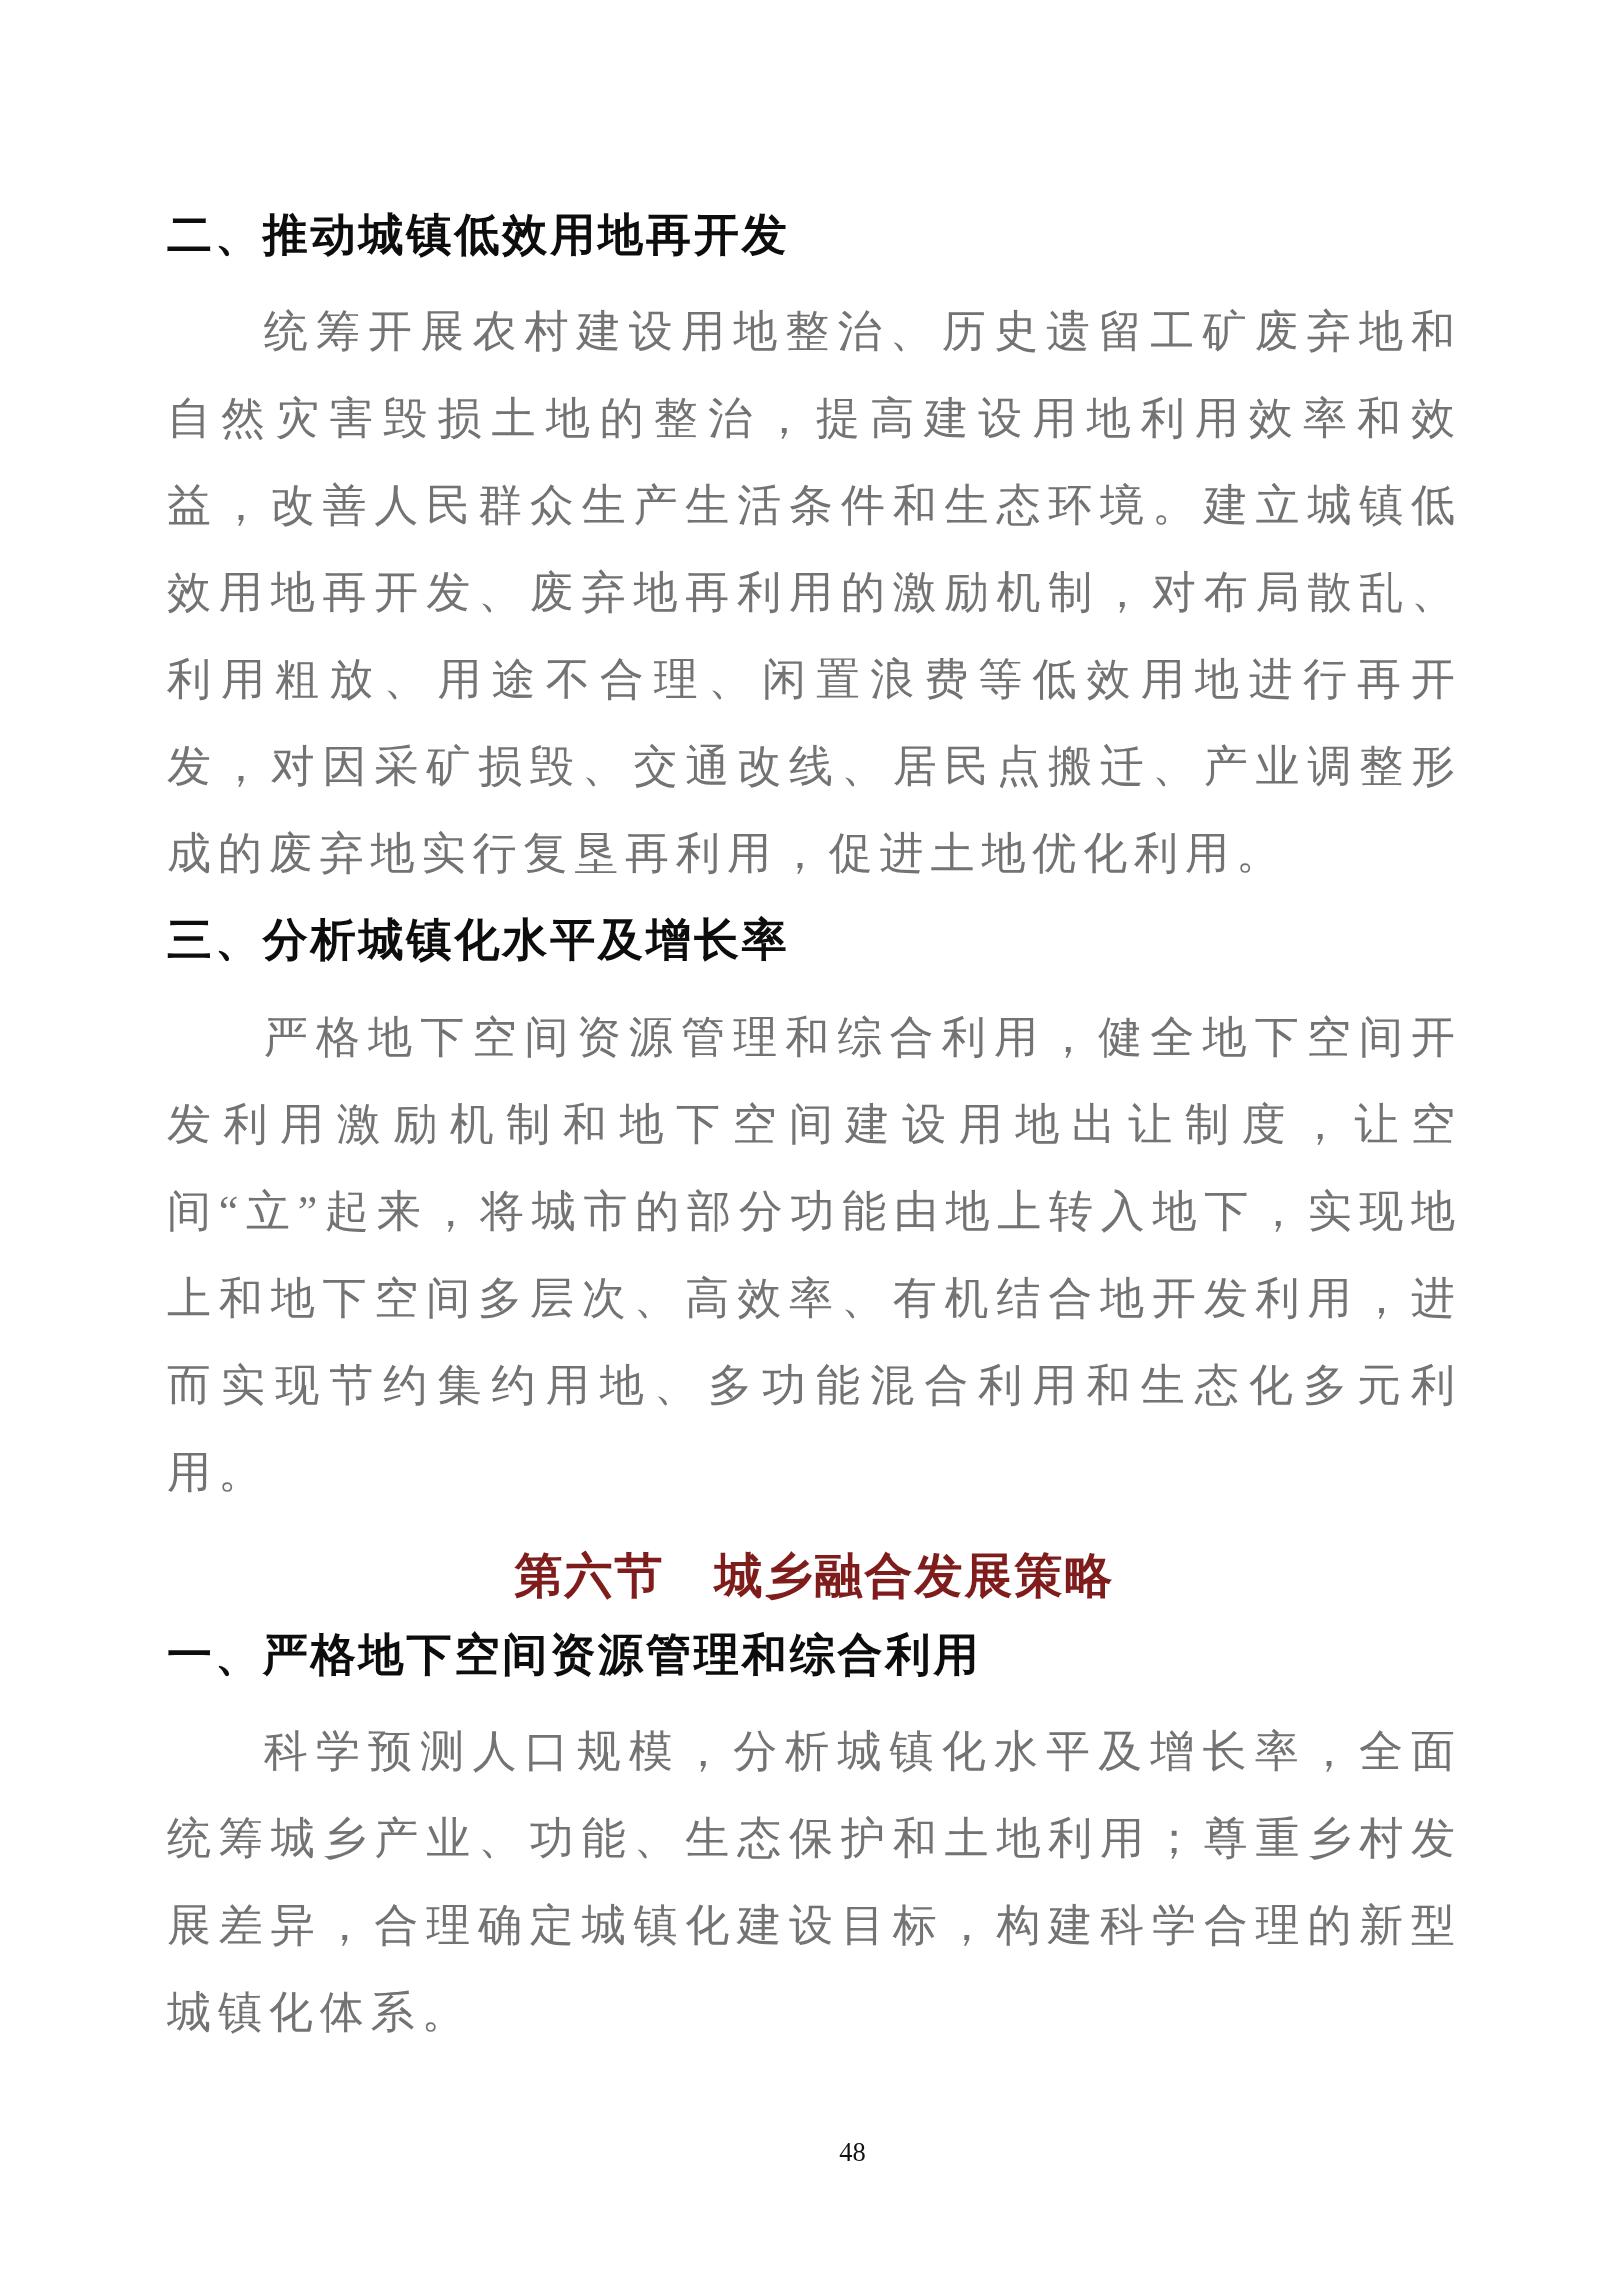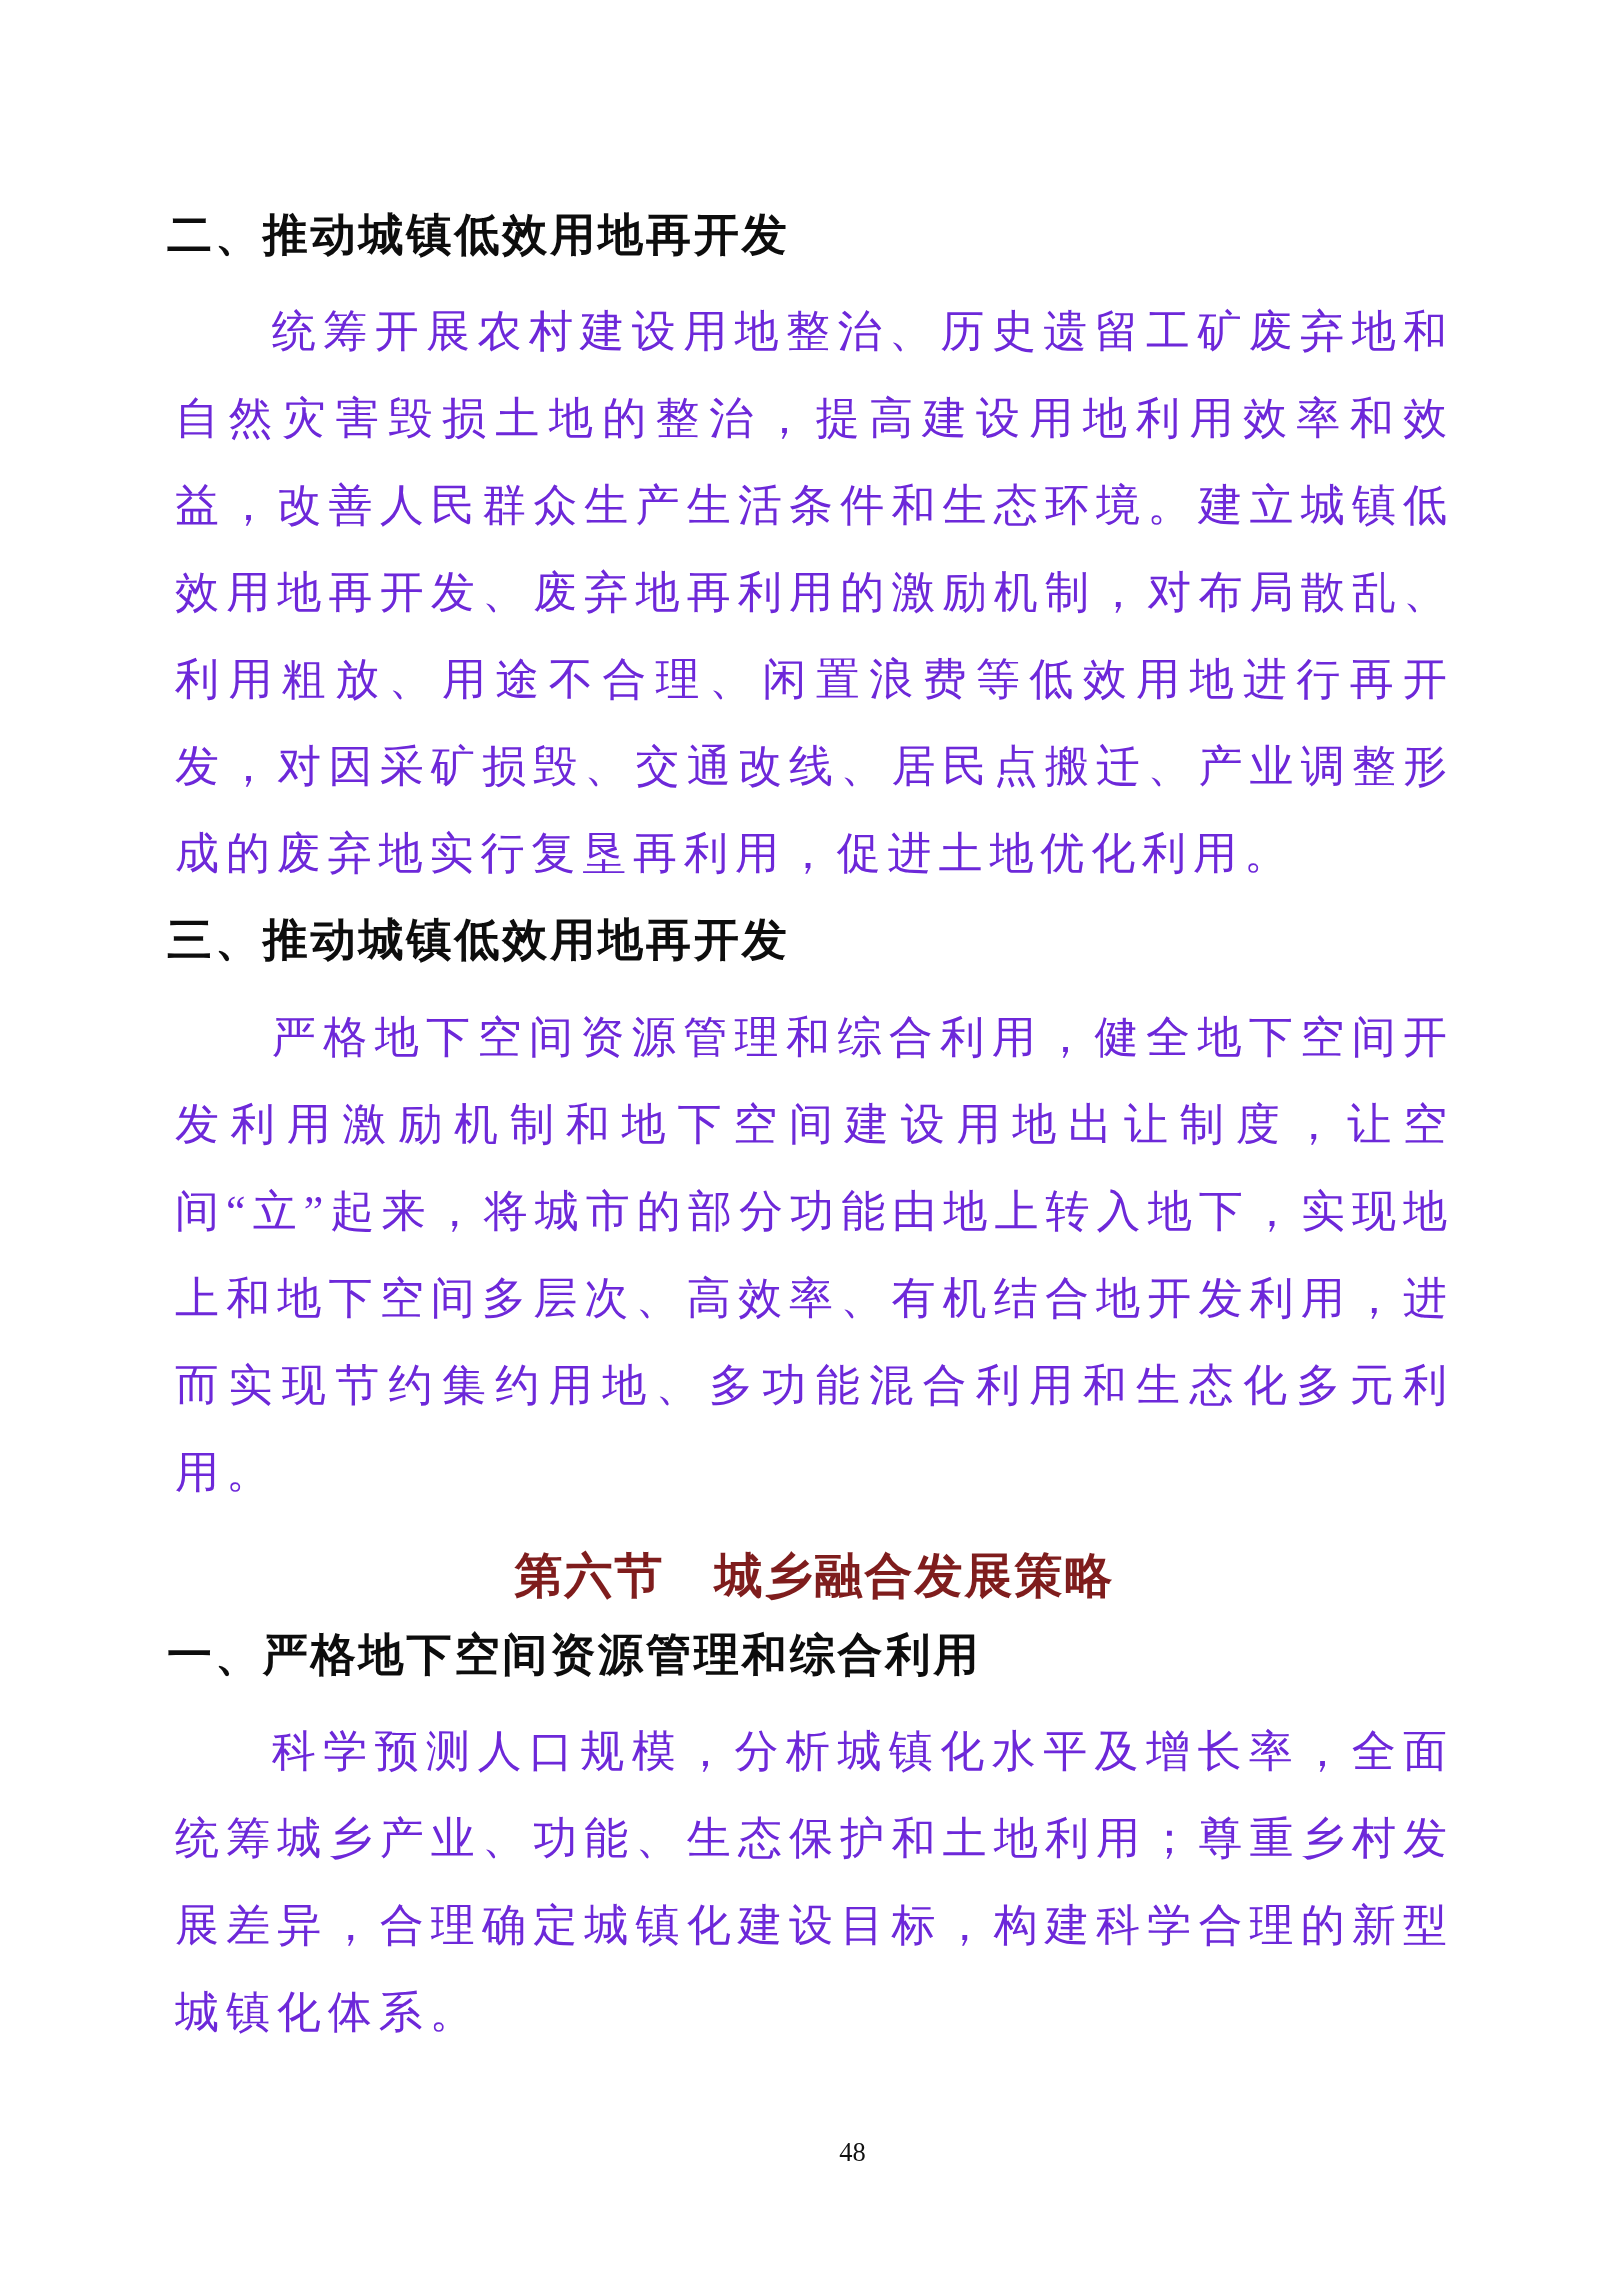--- a/index.html
+++ b/index.html
@@ -35,22 +35,22 @@
     margin: 11.8px 0 23.5px 0;
     color: #0d0d0d;
   }
   .body-para {
     font-size: 44px;
     line-height: 87px;
     letter-spacing: 6.9px;
     text-indent: 2.2em;
     text-align: justify;
     text-justify: inter-character;
-    margin: 8px;
-    color: #6d28d9;
+    margin: 0;
+    color: #737373;
   }
   .section-title {
     font-family: "Liberation Sans", "DejaVu Sans", sans-serif;
     font-weight: bold;
     font-size: 48px;
     line-height: 69px;
     letter-spacing: 2px;
     text-align: center;
     margin: 25.5px 0 13.7px 0;
     color: #7f1d1d;
@@ -70,21 +70,21 @@
 </head>
 <body>
 
 <div class="page">
   <div class="content">
 
     <div class="num-heading">二、推动城镇低效用地再开发</div>
 
     <p class="body-para">统筹开展农村建设用地整治、历史遗留工矿废弃地和自然灾害毁损土地的整治，提高建设用地利用效率和效益，改善人民群众生产生活条件和生态环境。建立城镇低效用地再开发、废弃地再利用的激励机制，对布局散乱、利用粗放、用途不合理、闲置浪费等低效用地进行再开发，对因采矿损毁、交通改线、居民点搬迁、产业调整形成的废弃地实行复垦再利用，促进土地优化利用。</p>
 
-    <div class="num-heading">三、推动城镇低效用地再开发</div>
+    <div class="num-heading">三、分析城镇化水平及增长率</div>
 
     <p class="body-para">严格地下空间资源管理和综合利用，健全地下空间开发利用激励机制和地下空间建设用地出让制度，让空间“立”起来，将城市的部分功能由地上转入地下，实现地上和地下空间多层次、高效率、有机结合地开发利用，进而实现节约集约用地、多功能混合利用和生态化多元利用。</p>
 
     <div class="section-title">第六节　城乡融合发展策略</div>
 
     <div class="num-heading">一、严格地下空间资源管理和综合利用</div>
 
     <p class="body-para">科学预测人口规模，分析城镇化水平及增长率，全面统筹城乡产业、功能、生态保护和土地利用；尊重乡村发展差异，合理确定城镇化建设目标，构建科学合理的新型城镇化体系。</p>
 
   </div>

